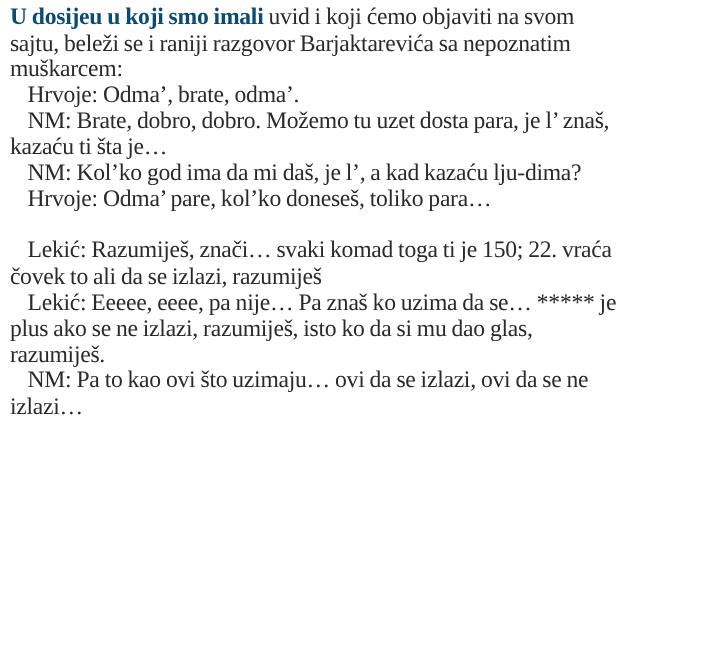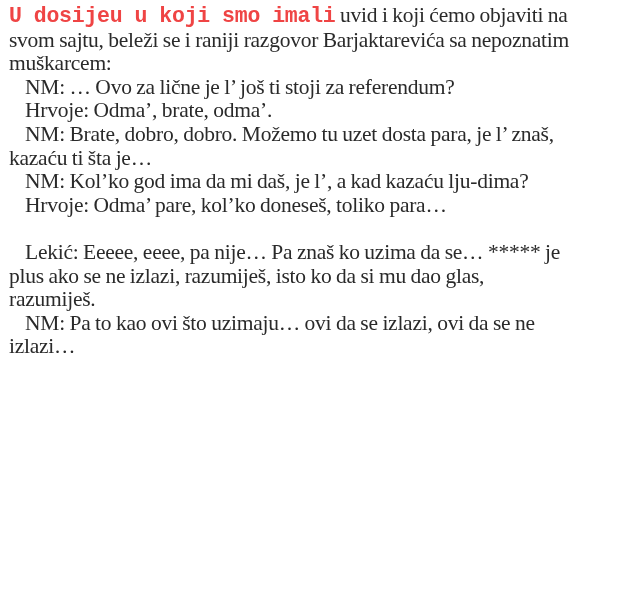--- a/index.html
+++ b/index.html
@@ -27,36 +27,35 @@
     }
     .para {
       margin: 0;
       text-align: left;
     }
     .indent {
       text-indent: 16px;
     }
     .lead {
       font-weight: bold;
-      color: #ef4444;
-      font-family: Liberation Mono, monospace;
+      color: #0c4a6e;
     }
     .gap {
       height: 23.6px;
     }
   </style>
 </head>
 <body>
 
 <div class="article">
   <p class="para"><span class="lead">U dosijeu u koji smo imali</span><span> uvid i koji ćemo objaviti na svom sajtu, beleži se i raniji razgovor Barjaktarevića sa nepoznatim muškarcem:</span></p>
 
-  <p class="para indent">NM: … Ovo za lične je l’ još ti stoji za referendum?</p>
   <p class="para indent">Hrvoje: Odma’, brate, odma’.</p>
   <p class="para indent">NM: Brate, dobro, dobro. Možemo tu uzet dosta para, je l’ znaš, kazaću ti šta je…</p>
   <p class="para indent">NM: Kol’ko god ima da mi daš, je l’, a kad kazaću lju-dima?</p>
   <p class="para indent">Hrvoje: Odma’ pare, kol’ko doneseš, toliko para…</p>
 
   <div class="gap"></div>
 
+  <p class="para indent">Lekić: Razumiješ, znači… svaki komad toga ti je 150; 22. vraća čovek to ali da se izlazi, razumiješ</p>
   <p class="para indent">Lekić: Eeeee, eeee, pa nije… Pa znaš ko uzima da se… ***** je plus ako se ne izlazi, razumiješ, isto ko da si mu dao glas, razumiješ.</p>
   <p class="para indent">NM: Pa to kao ovi što uzimaju… ovi da se izlazi, ovi da se ne izlazi…</p>
 </div>
 
 </body></html>

